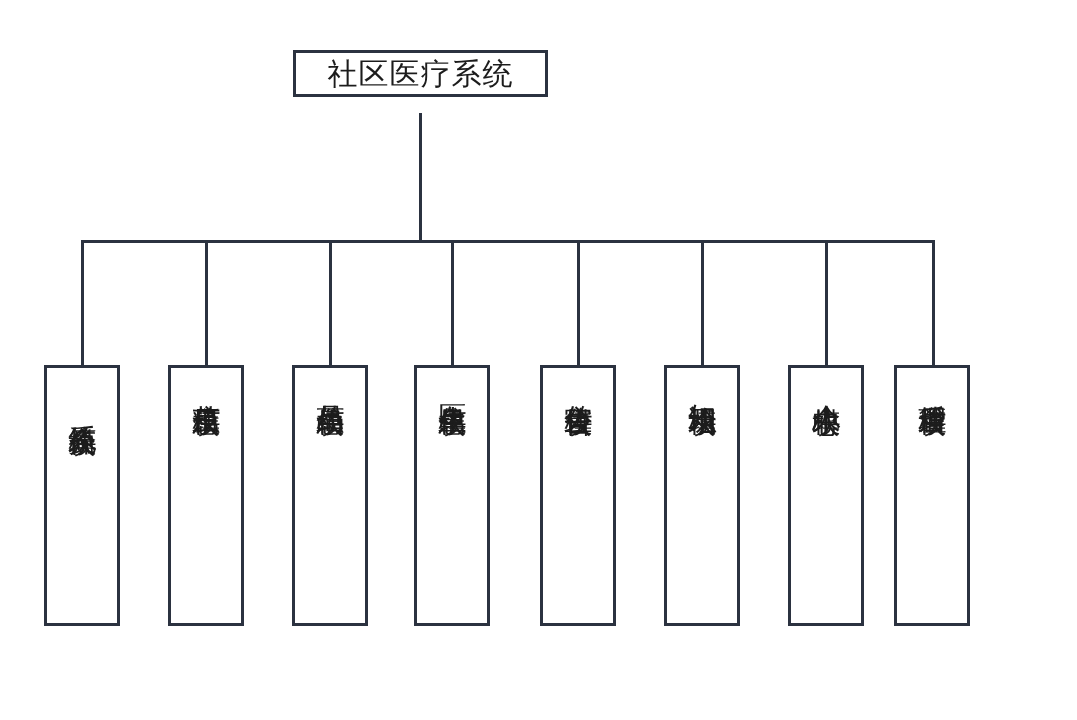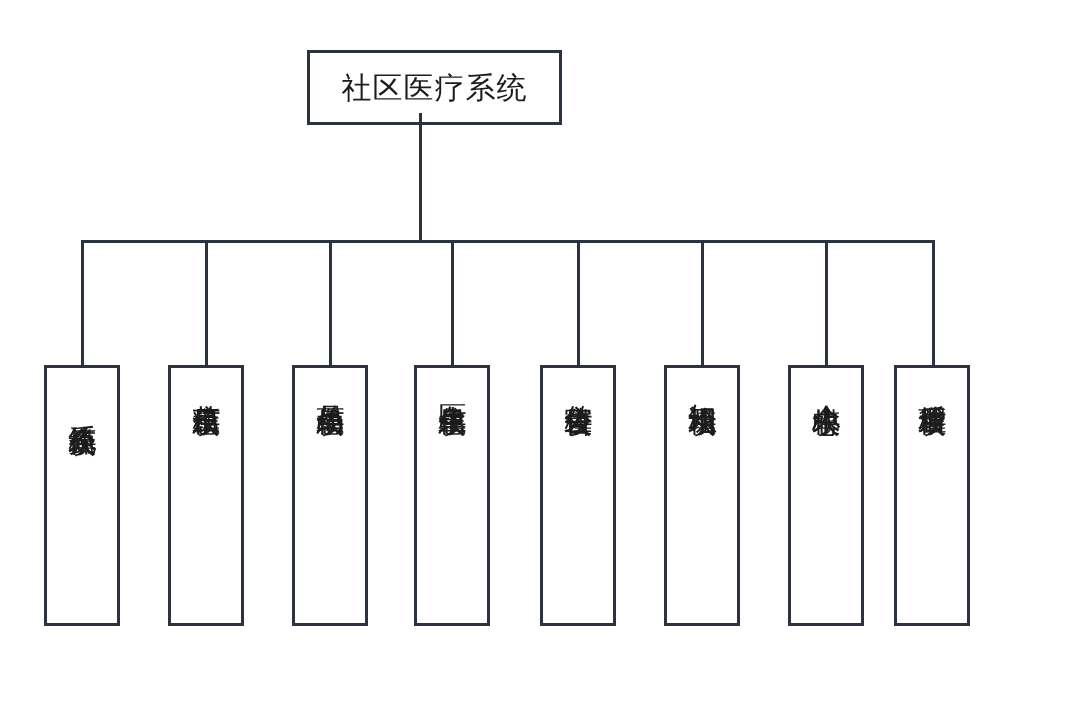--- a/index.html
+++ b/index.html
@@ -63,21 +63,21 @@
   
   .node-leaf.short-label {
     padding-top: 34px;
   }
 </style>
 </head>
 <body>
 
 <div id="diagram-canvas">
 
-  <div class="node node-root" style="left:293px; top:50px; width:255px; height:75px;margin-left:14px;">
+  <div class="node node-root" style="left:293px; top:50px; width:255px; height:47px;">
     <span class="node-label">社区医疗系统</span>
   </div>
 
   <div class="line line-v" style="left:419px; top:113px; width:3px; height:130px;"></div>
 
   <div class="line line-h" style="left:82px; top:240px; width:853px; height:3px;"></div>
 
   <div class="line line-v" style="left:81px; top:240px; height:126px;"></div>
   <div class="line line-v" style="left:205px; top:240px; height:126px;"></div>
   <div class="line line-v" style="left:329px; top:240px; height:126px;"></div>

